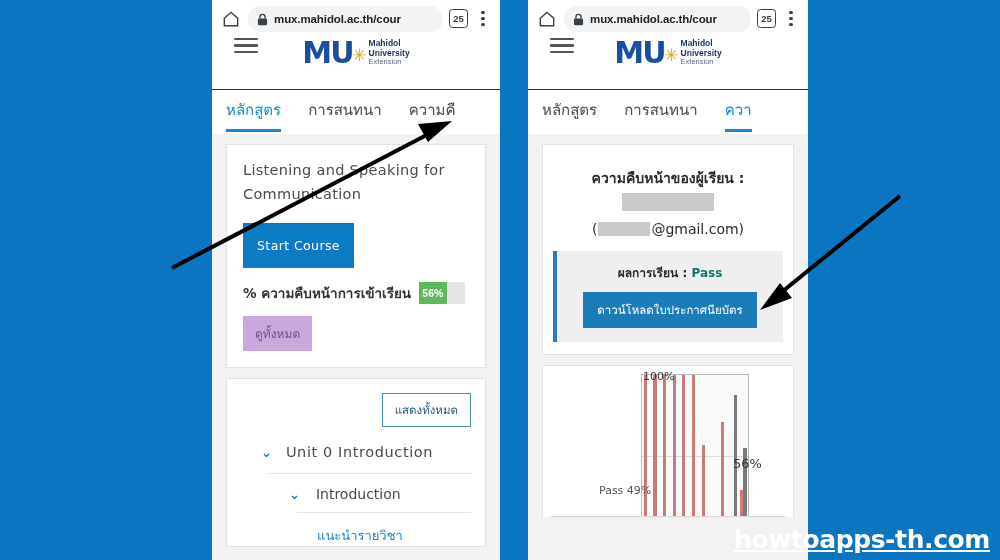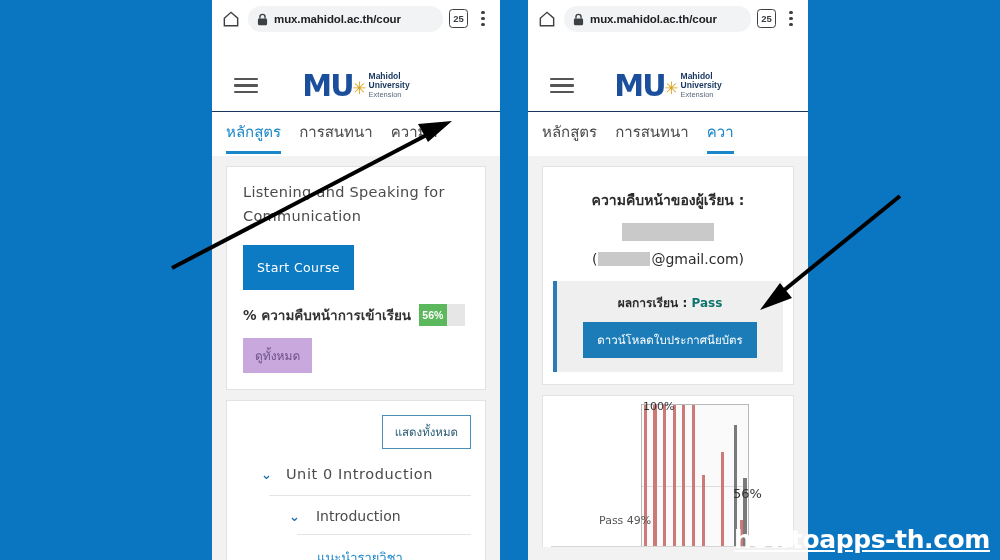--- a/index.html
+++ b/index.html
@@ -79,25 +79,24 @@
     align-items: center; justify-content: center;
     gap: 2.5px;
   }
   .kebab i { width: 3.2px; height: 3.2px; border-radius: 50%; background: #3c4043; display: block; }
 
   
   .site-header {
     height: 52px;
     background: #ffffff;
     display: flex;
-    align-items: center;
+    align-items: flex-start;
     border-bottom: 1.5px solid #16365f;
     position: relative;
     flex-shrink: 0;
-    margin-top: 22px;
   }
   .hamburger {
     position: absolute;
     left: 22px;
     width: 24px;
     display: flex; flex-direction: column; gap: 4px;
   }
   .hamburger i { height: 2.4px; background: #555; border-radius: 1px; display: block; }
   .logo-wrap {
     margin: 0 auto;
@@ -129,21 +128,21 @@
   .lt1, .lt2 { font-size: 8.5px; font-weight: 700; }
   .lt3 { font-size: 7.5px; font-weight: 400; color: #5a6a7d !important; }
 
   
   .tabs {
     display: flex;
     align-items: flex-start;
     height: 44px;
     background: #ffffff;
     padding: 8px 14px 0 14px;
-    gap: 18px;
+    gap: 27px;
     flex-shrink: 0;
     overflow: hidden;
   }
   .tab {
     font-size: 15px;
     color: #4a4a4a;
     white-space: nowrap;
     padding-bottom: 7px;
     font-family: "DejaVu Sans", sans-serif;
   }
@@ -274,21 +273,21 @@
   .progress-card {
     background: #ffffff;
     border: 1px solid #e2e2e2;
     padding: 22px 14px 12px 14px;
     text-align: center;
   }
   .progress-heading {
     font-size: 14px;
     font-weight: 700;
     color: #2b2b2b;
-    margin-bottom: 12px;
+    margin-bottom: 4px;
     font-family: "DejaVu Sans", sans-serif;
   }
   .redacted {
     height: 18px;
     background: #c9c9c9;
     width: 92px;
     margin: 0 auto 10px auto;
   }
   .email-row {
     font-size: 14px;

